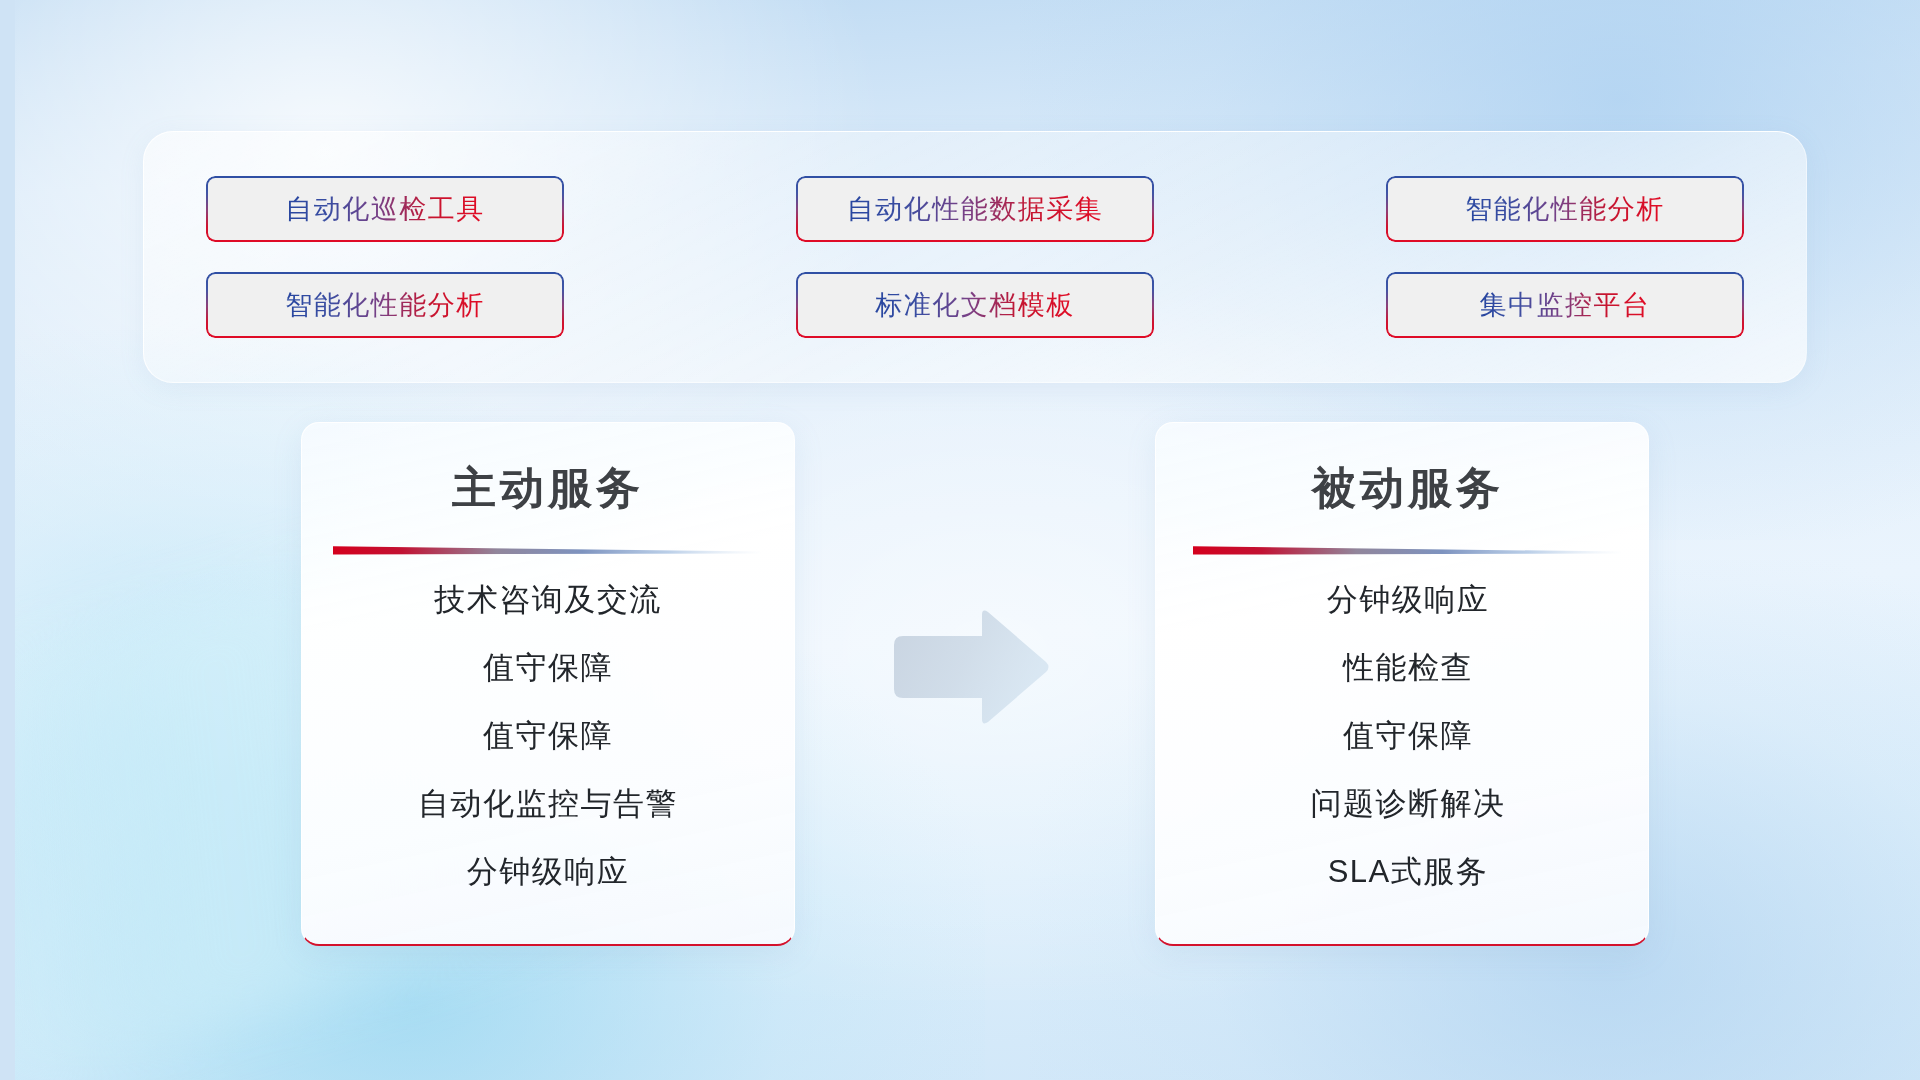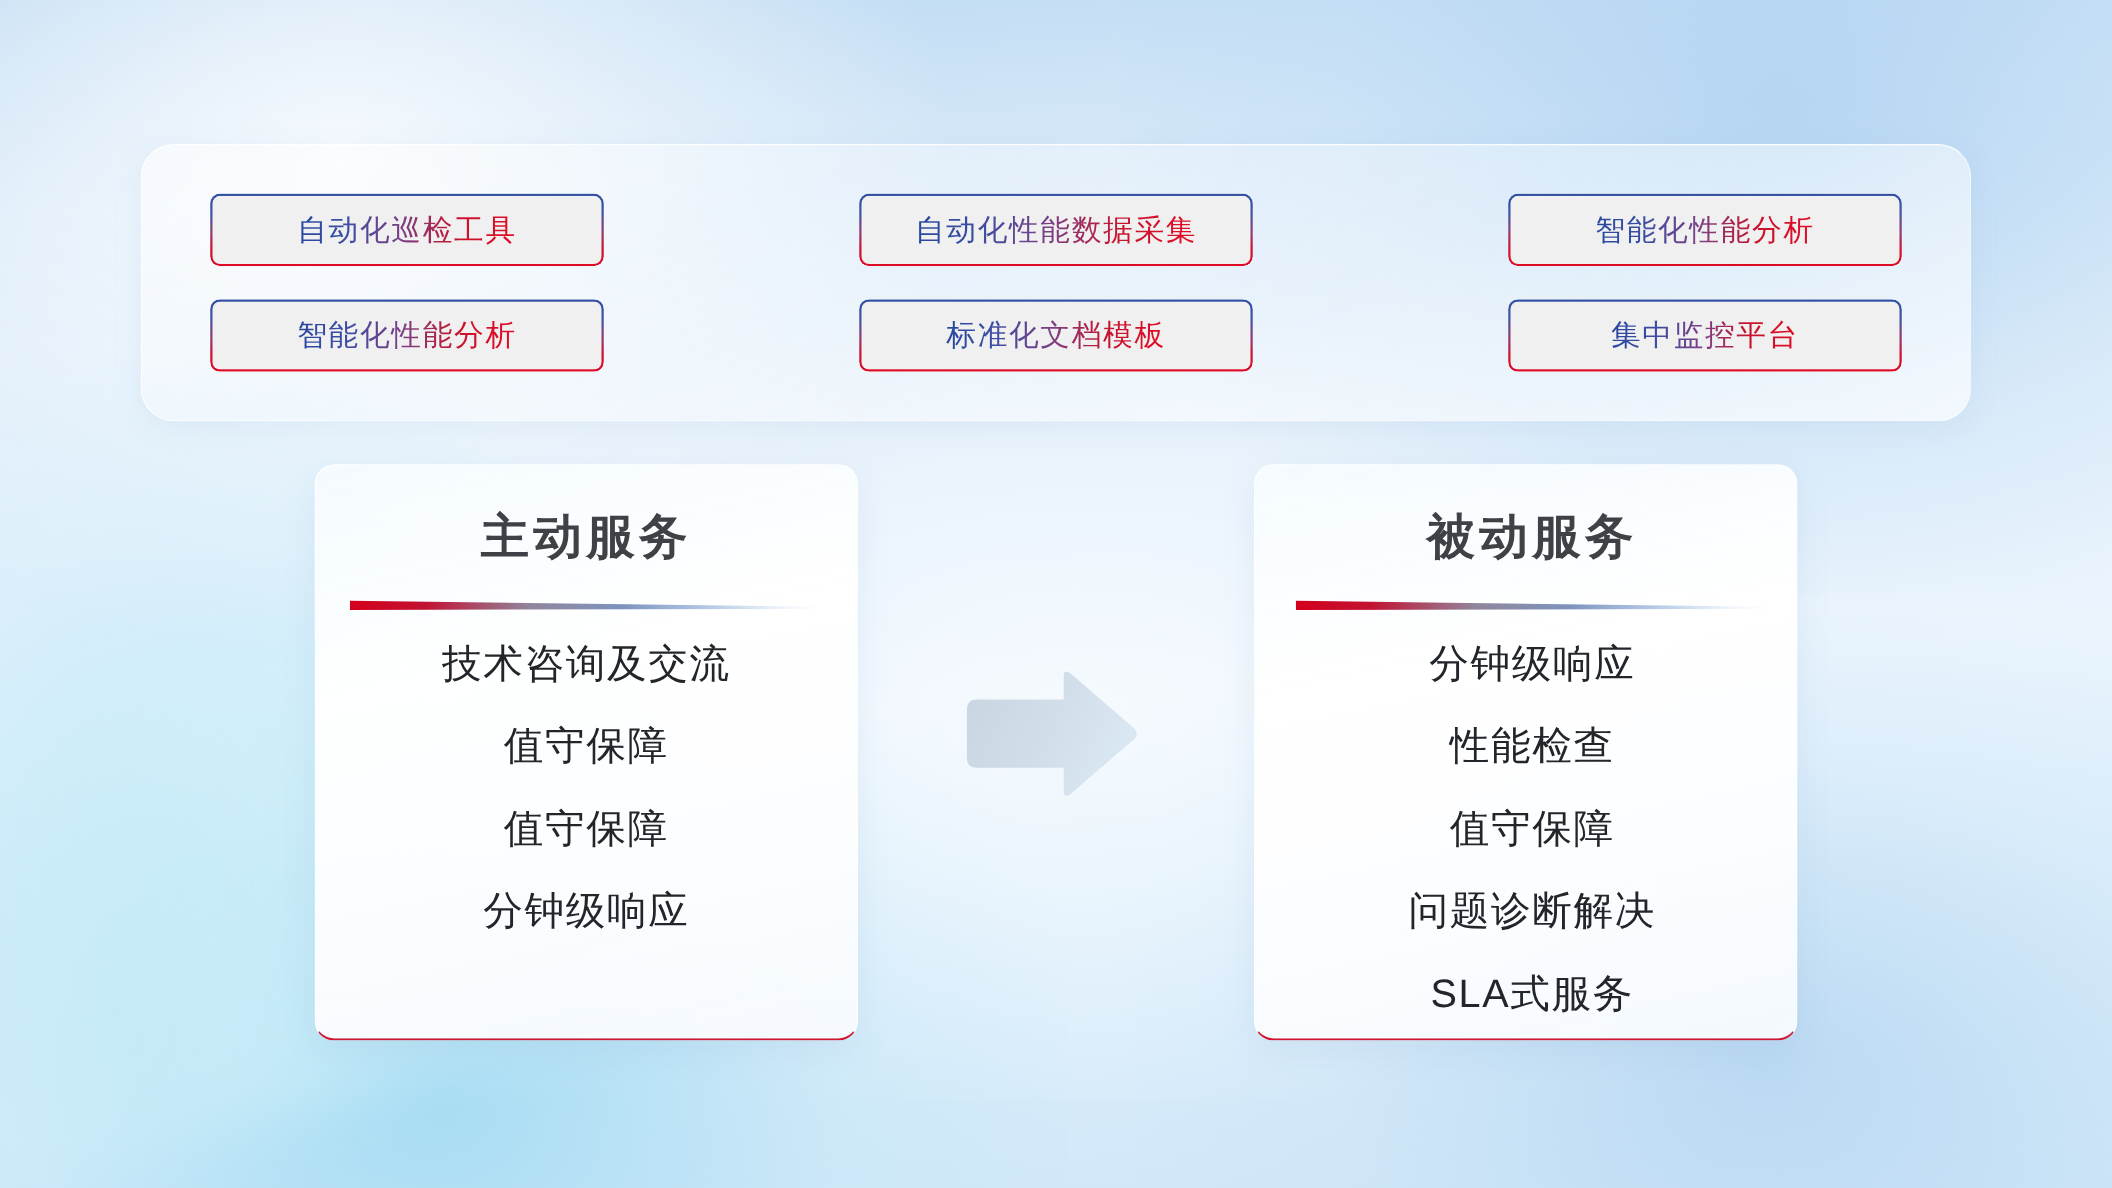--- a/index.html
+++ b/index.html
@@ -15,20 +15,21 @@
     background: #cfe3f5;
   }
 
   
   #stage {
     position: absolute;
     inset: 0;
     overflow: hidden;
     background:
       linear-gradient(176deg, #bcd9f2 0%, #d4e7f8 16%, #e4f0fb 38%, #eaf4fd 58%, #dceefb 78%, #cfe6f8 100%);
+    margin-left: 15px;
   }
   .wash {
     position: absolute;
     pointer-events: none;
   }
   .wash-topleft {
     left: -240px; top: -300px;
     width: 1100px; height: 900px;
     background: radial-gradient(ellipse at 50% 50%, rgba(255,255,255,0.80) 0%, rgba(255,255,255,0.35) 42%, rgba(255,255,255,0) 72%);
   }
@@ -163,21 +164,21 @@
   }
   .card-list {
     margin-top: 22px;
     width: 100%;
     display: flex;
     flex-direction: column;
     align-items: center;
     gap: 26px;
   }
   .card-item {
-    font-size: 36px;
+    font-size: 31px;
     color: #22262b;
     letter-spacing: 1.5px;
     white-space: nowrap;
   }
 
   
   #flow-arrow {
     position: absolute;
     left: 873px;
     top: 609px;
@@ -239,20 +240,21 @@
           <stop offset="100%" stop-color="#cfe0f2" stop-opacity="0"></stop>
         </linearGradient>
       </defs>
       <path d="M0,2.2 L430,7.6 L430,9.4 L0,10.6 Z" fill="url(#divGradA)"></path>
     </svg>
 
     <div class="card-list">
       <div class="card-item">技术咨询及交流</div>
       <div class="card-item">值守保障</div>
       <div class="card-item">值守保障</div>
+      <div class="card-item">自动化监控与告警</div>
       <div class="card-item">分钟级响应</div>
     </div>
   </div>
 
   <svg id="flow-arrow" viewBox="0 0 164 118">
     <defs>
       <linearGradient id="arrowGrad" x1="0" y1="0" x2="1" y2="0.35">
         <stop offset="0%" stop-color="#c3cfdd" stop-opacity="0.88"></stop>
         <stop offset="55%" stop-color="#c8d6e4" stop-opacity="0.80"></stop>
         <stop offset="100%" stop-color="#cfe0ee" stop-opacity="0.72"></stop>

